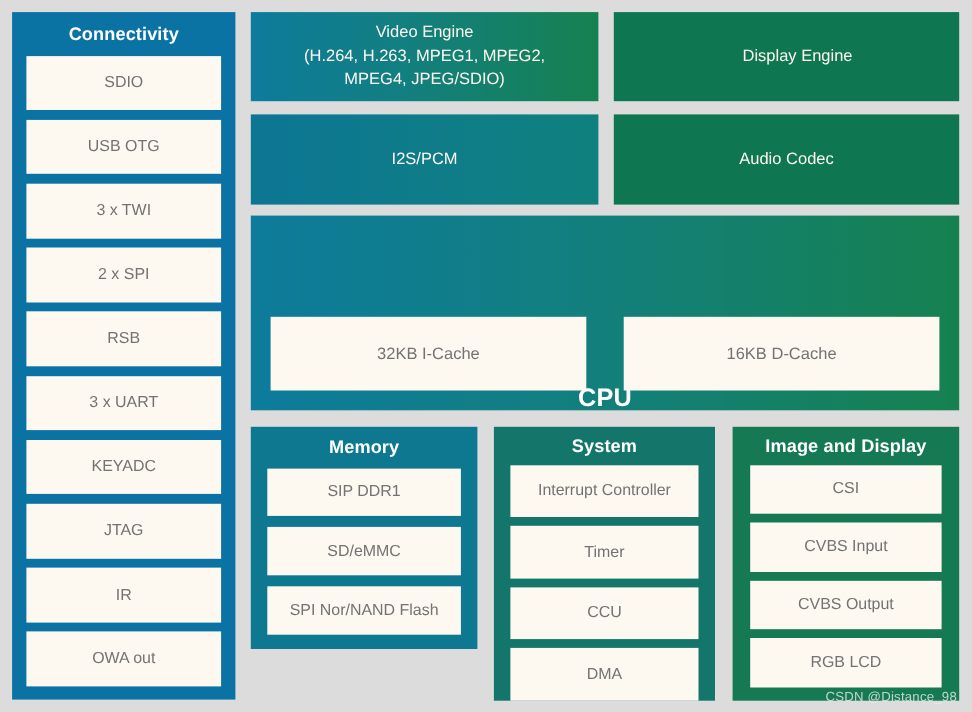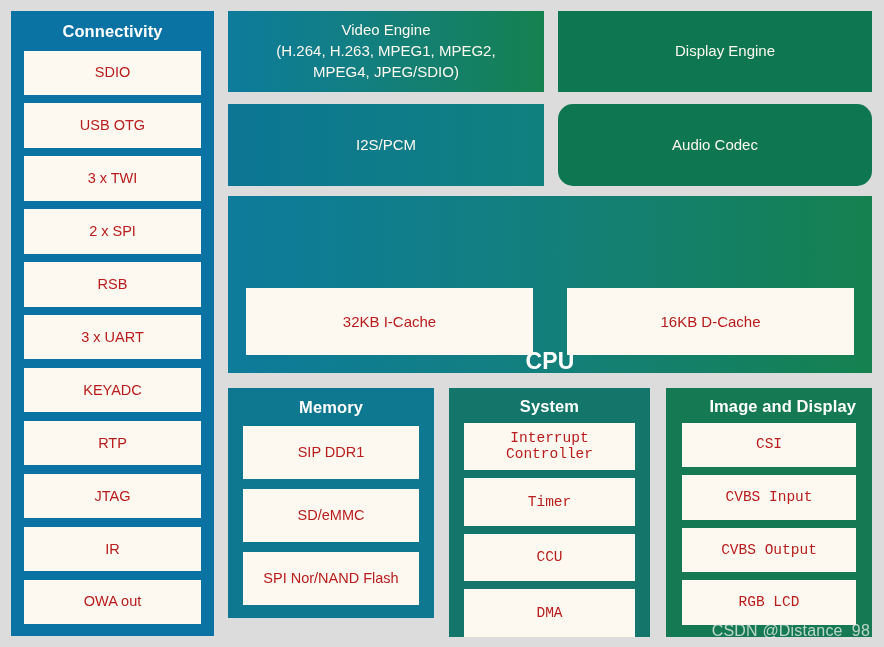--- a/index.html
+++ b/index.html
@@ -34,21 +34,21 @@
     color: #ffffff;
     font-weight: bold;
     font-size: 16.5px;
     letter-spacing: .1px;
     text-align: center;
     line-height: 1;
   }
   .chip {
     box-sizing: border-box;
     background: #fdf8f0;
-    color: #b91c1c;
+    color: #737373;
     font-size: 14.5px;
     display: flex;
     align-items: center;
     justify-content: center;
     text-align: center;
     line-height: 1.15;
     width: 100%;
   }
 
   
@@ -86,21 +86,21 @@
     flex-direction: column;
     gap: 8.5px;
     flex: 1;
   }
   #connectivity .chip { flex: 1; min-height: 0; }
 
   
   #video-engine   { left: 228px; top: 11px;  width: 316px; height: 81px; }
   #i2s-pcm        { left: 228px; top: 104px; width: 316px; height: 82px; }
   #display-engine { left: 558px; top: 11px;  width: 314px; height: 81px; padding-left: 20px; }
-  #audio-codec    { left: 558px; top: 104px; width: 314px; height: 82px; border-radius: 15px; }
+  #audio-codec    { left: 558px; top: 104px; width: 314px; height: 82px; }
 
   
   #cpu {
     left: 228px; top: 196px; width: 644px; height: 177px;
     padding: 0;
     justify-content: flex-end;
   }
   #cpu .panel-title {
     font-size: 23px;
     margin-top: 19px;
@@ -112,66 +112,65 @@
     top: 92px;
     display: flex;
     gap: 34px;
   }
   #cpu .chip {
     height: 67px;
     font-size: 15px;
   }
 
   
-  #memory  { left: 228px; top: 388px; width: 206px; height: 230px; padding: 11px 15px 13px 15px; }
+  #memory  { left: 228px; top: 388px; width: 206px; height: 202px; padding: 11px 15px 13px 15px; }
   #system  { left: 449px; top: 388px; width: 201px; height: 249px; padding: 10px 15px 0 15px; }
-  #imgdisp { left: 666px; top: 388px; width: 206px; height: 249px; padding: 10px 16px 12px 16px; align-items: flex-end; }
+  #imgdisp { left: 666px; top: 388px; width: 206px; height: 249px; padding: 10px 16px 12px 16px; }
 
   #memory .panel-title  { margin-bottom: 10px; }
   #system .panel-title  { margin-bottom: 8px; }
   #imgdisp .panel-title { margin-bottom: 8px; }
 
   .chip-list-b {
     width: 100%;
     flex: 1;
     display: flex;
     flex-direction: column;
     gap: 10px;
   }
-  #system .chip-list-b, #imgdisp .chip-list-b { gap: 8px; font-family: Liberation Mono, monospace; }
+  #system .chip-list-b, #imgdisp .chip-list-b { gap: 8px; }
   .chip-list-b .chip { flex: 1; min-height: 0; }
 
   
   #watermark {
     position: absolute;
     right: 14px;
     bottom: 7px;
     color: rgba(235, 238, 235, 0.78);
-    font-size: 16px;
+    font-size: 12px;
     letter-spacing: .2px;
     white-space: nowrap;
     pointer-events: none;
   }
 </style>
 </head>
 <body>
 
 <div class="diagram">
 
   <div class="panel bg-blue" id="connectivity">
     <div class="panel-title">Connectivity</div>
     <div class="chip-list">
       <div class="chip">SDIO</div>
       <div class="chip">USB OTG</div>
       <div class="chip">3 x TWI</div>
       <div class="chip">2 x SPI</div>
       <div class="chip">RSB</div>
       <div class="chip">3 x UART</div>
       <div class="chip">KEYADC</div>
-      <div class="chip">RTP</div>
       <div class="chip">JTAG</div>
       <div class="chip">IR</div>
       <div class="chip">OWA out</div>
     </div>
   </div>
 
   <div class="block grad-lr" id="video-engine">
     <div>
       <div>Video Engine</div>
       <div>(H.264, H.263, MPEG1, MPEG2,</div>

